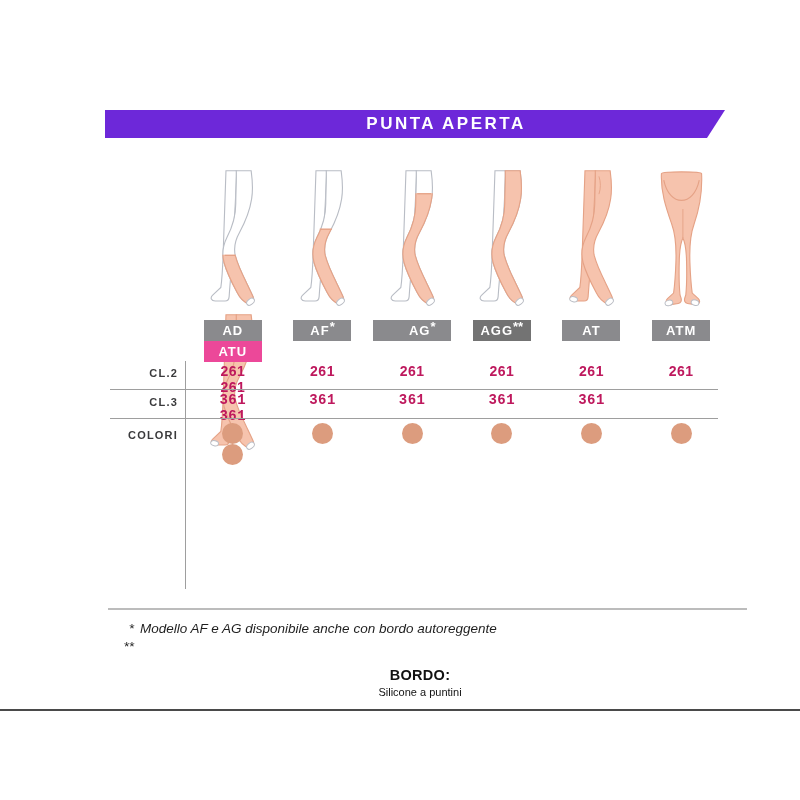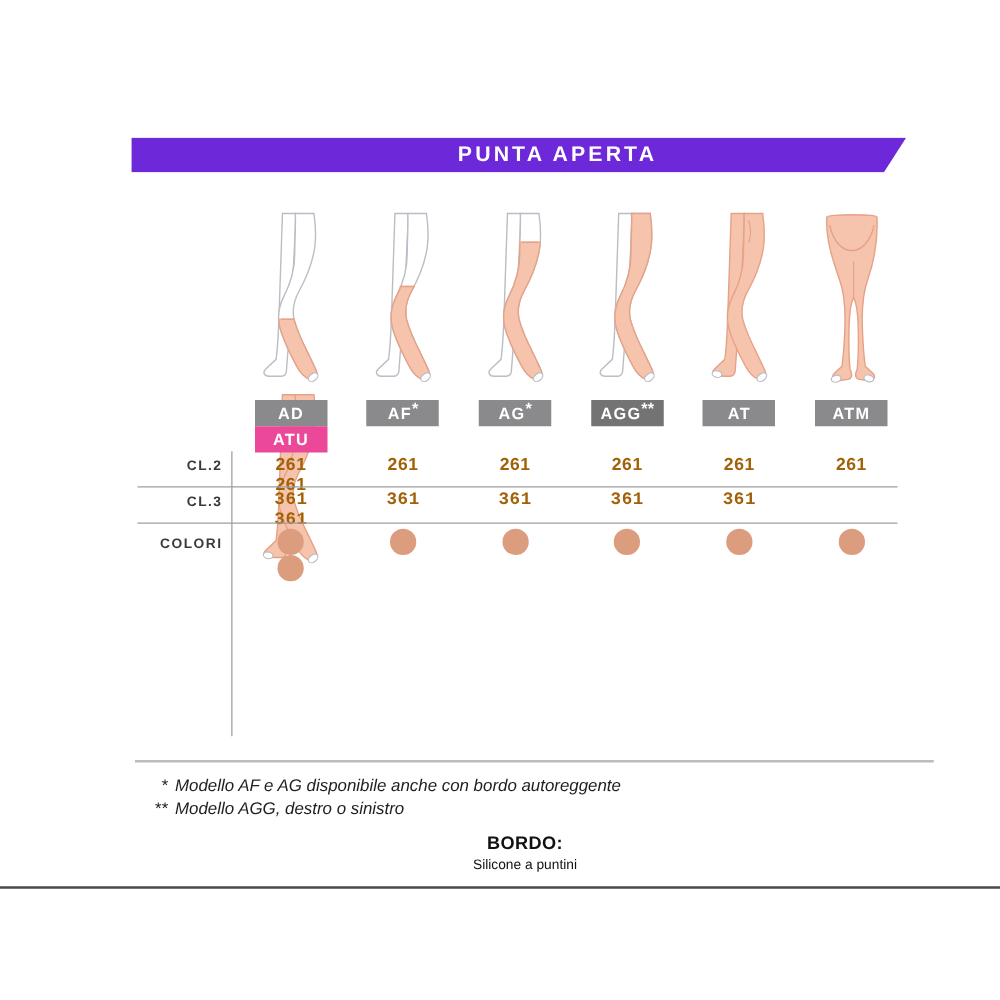--- a/index.html
+++ b/index.html
@@ -25,21 +25,21 @@
   #legs-strip{top:168px;height:140px;align-items:end;}
   #labels-strip{top:320px;height:22px;}
   #cl2-strip{top:363px;height:26px;}
   #cl3-strip{top:392px;height:26px;font-family:Liberation Mono, monospace;}
   #dots-strip{top:423px;height:28px;}
   .model-badge{
     width:58px;height:21px;display:flex;align-items:center;justify-content:center;
     color:#ffffff;font-weight:bold;font-size:13px;letter-spacing:1px;line-height:1;
   }
   .model-badge .sup{font-size:13px;position:relative;top:-4px;letter-spacing:0;}
-  .num{font-weight:bold;font-size:14px;letter-spacing:.5px;color:#a16207;}
+  .num{font-weight:bold;font-size:14px;letter-spacing:.5px;color:#be185d;}
   .dot{width:21px;height:21px;border-radius:50%;}
   
   .rowhead{
     position:absolute;left:20px;width:158px;text-align:right;
     font-weight:bold;font-size:11px;letter-spacing:1.2px;color:#3a3a3c;
   }
   #rh-cl2{top:367px;} #rh-cl3{top:396px;} #rh-colori{top:429px;}
   
   .hline{position:absolute;left:110px;width:608px;height:1px;background:#9e9e9e;}
   #hline1{top:389px;} #hline2{top:418px;}
@@ -135,21 +135,21 @@
     </div>
   <div id="labels-strip" class="strip">
       <div class="model-badge" style="background: rgb(138, 138, 141);">
         <span>AD</span>
         <span class="sup"></span>
       </div>
       <div class="model-badge" style="background: rgb(138, 138, 141);">
         <span>AF</span>
         <span class="sup">*</span>
       </div>
-      <div class="model-badge" style="background: rgb(138, 138, 141);">
+      <div class="model-badge" style="background: rgb(138, 138, 141); padding-left: 20px;">
         <span>AG</span>
         <span class="sup">*</span>
       </div>
       <div class="model-badge" style="background: #737373;">
         <span>AGG</span>
         <span class="sup">**</span>
       </div>
       <div class="model-badge" style="background: rgb(138, 138, 141);">
         <span>AT</span>
         <span class="sup"></span>
@@ -201,21 +201,20 @@
   <div id="vline"></div>
   <div id="sepline"></div>
 
   <div id="footnotes">
       <div class="fnrow">
         <span class="mk">*</span>
         <span>Modello AF e AG disponibile anche con bordo autoreggente</span>
       </div>
       <div class="fnrow">
         <span class="mk">**</span>
-        <span>Modello AGG, destro o sinistro</span>
       </div>
     </div>
 
   <div id="bordo">
     <div class="bl">BORDO:</div>
     <div class="bv">Silicone a puntini</div>
   </div>
 
   <div id="bottomline"></div>
 </div>

